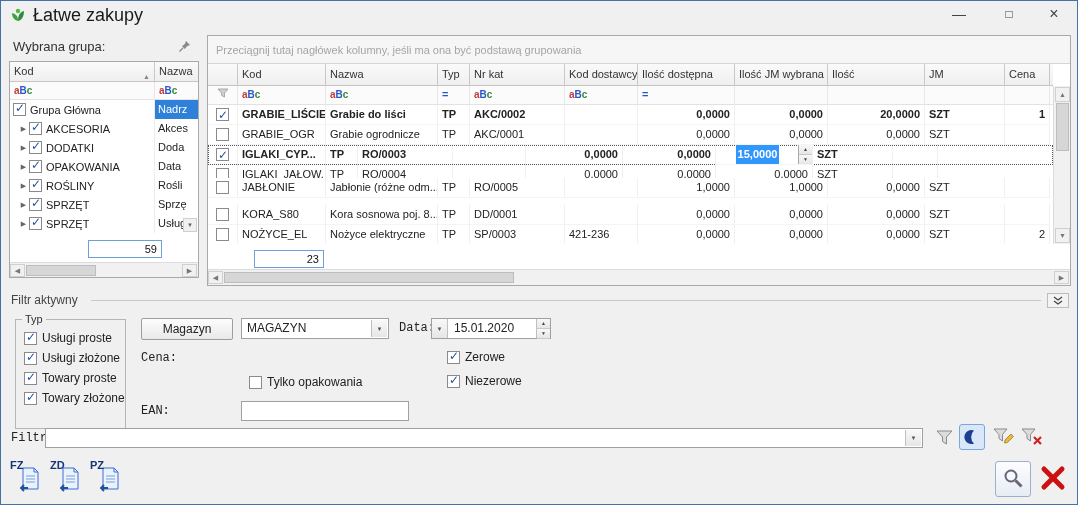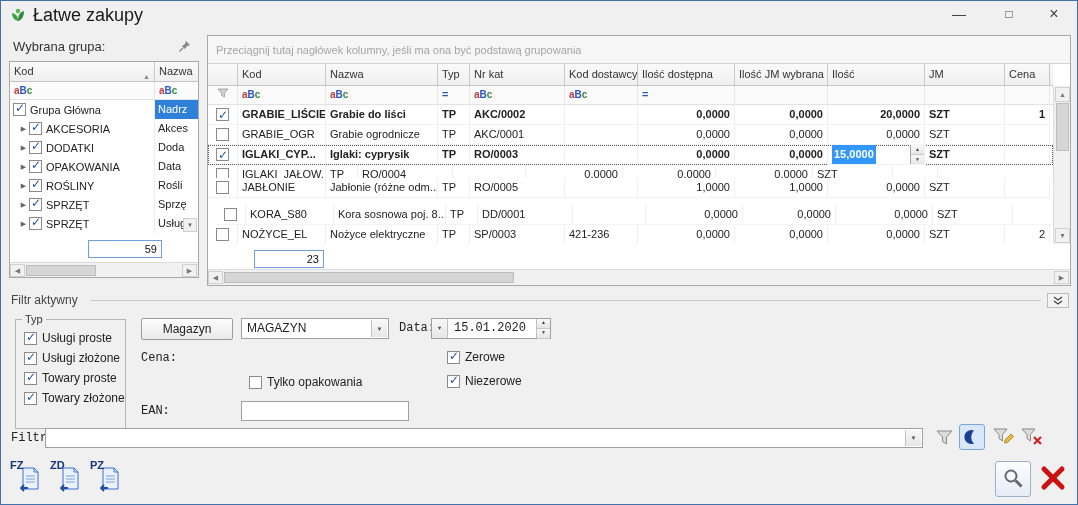--- a/index.html
+++ b/index.html
@@ -48,21 +48,21 @@
 .ghcell{height:22px;line-height:21px;padding:0 4px;border-right:1px solid #c9c9c9;overflow:hidden;white-space:nowrap;color:#333;}
 .gfilter{position:absolute;left:0;top:50px;width:845px;height:19px;background:#fbfbfb;border-bottom:1px solid #e2e2e2;display:flex;}
 .gfcell{height:19px;border-right:1px solid #e8e8e8;padding:2px 4px;overflow:hidden;}
 .gbody{position:absolute;left:0;top:69px;width:845px;height:139px;overflow:hidden;}
 .grow{position:absolute;left:0;width:845px;height:20px;display:flex;background:#fff;}
 .grow.bold{font-weight:700;}
 .grow.active{outline:1px dotted #555;outline-offset:-1px;}
 .gcell{height:20px;line-height:19px;padding:0 4px;border-right:1px solid #f0f0f0;border-bottom:1px solid #f4f4f4;overflow:hidden;white-space:nowrap;}
 .gcell.num{text-align:right;}
 .gcell.c0{display:flex;align-items:center;justify-content:center;padding:0;}
-.editcell{position:relative;display:flex;align-items:center;justify-content:flex-start;padding-right:17px !important;}
+.editcell{position:relative;display:flex;align-items:center;justify-content:center;padding-right:17px !important;}
 .selval{background:#3297fd;color:#fff;padding:0 2px;}
 .spin{position:absolute;right:0;top:0;width:14px;height:20px;display:flex;flex-direction:column;border-left:1px solid #a8a8a8;}
 .spin span{flex:1;background:linear-gradient(#f8f8f8,#e6e6e6);border-bottom:1px solid #c9c9c9;font-size:5px;color:#444;text-align:center;line-height:9px;}
 .vscroll{position:absolute;left:845px;top:50px;width:17px;height:158px;background:#f1f1f1;border-left:1px solid #dcdcdc;}
 .vs-btn{position:absolute;left:1px;width:15px;height:15px;background:#f1f1f1;border:1px solid #d0d0d0;color:#777;font-size:7px;text-align:center;line-height:13px;}
 .vs-thumb{position:absolute;left:2px;width:13px;background:#d6d6d6;border:1px solid #bdbdbd;}
 .gp-count{left:46px;top:214px;width:70px;height:18px;}
 .gp-hscroll{left:0;top:233px;width:862px;height:16px;}
 
 
@@ -72,21 +72,21 @@
 .typbox{position:absolute;left:14px;top:312px;width:110px;height:116px;border:1px solid #b5b5b8;}
 .typbox legend{font-size:11px;color:#333;margin-left:6px;padding:0 3px;}
 .checkrow{display:flex;align-items:center;gap:5px;font-size:12px;color:#222;white-space:nowrap;}
 .typ-item{margin:6px 0 0 8px;}
 .btn{position:absolute;background:linear-gradient(#fdfdfd,#e9e9e9);border:1px solid #9d9d9d;border-radius:2px;font-size:12px;color:#222;text-align:center;}
 .magazyn-btn{left:140px;top:317px;width:92px;height:22px;line-height:20px;}
 .combo{position:absolute;background:#fff;border:1px solid #a0a0a0;font-size:12px;line-height:18px;padding:0 20px 0 5px;overflow:hidden;white-space:nowrap;}
 .carrow{position:absolute;right:1px;top:1px;bottom:1px;width:16px;background:linear-gradient(#f8f8f8,#e6e6e6);border-left:1px solid #c0c0c0;color:#555;font-size:6px;display:flex;align-items:center;justify-content:center;}
 .combo.disabled{background:#f3f3f3;color:#8a8a8a;}
 .fs-label{position:absolute;font-size:12px;color:#222;font-family:Liberation Mono, monospace;}
-.datectl{position:absolute;left:430px;top:317px;width:120px;height:21px;background:#fff;border:1px solid #a0a0a0;display:flex;font-family:Liberation Mono, monospace;}
+.datectl{position:absolute;left:430px;top:317px;width:120px;height:21px;background:#fff;border:1px solid #a0a0a0;display:flex;}
 .datearrow{width:16px;background:linear-gradient(#f8f8f8,#e6e6e6);border-right:1px solid #c0c0c0;color:#555;font-size:6px;display:flex;align-items:center;justify-content:center;}
 .dateval{flex:1;line-height:19px;padding-left:6px;font-size:12px;}
 .spinv{width:14px;display:flex;flex-direction:column;border-left:1px solid #c0c0c0;}
 .spinv span{flex:1;background:linear-gradient(#f8f8f8,#e6e6e6);border-bottom:1px solid #c9c9c9;font-size:5px;color:#444;text-align:center;line-height:9px;}
 .textinput{position:absolute;background:#fff;border:1px solid #a0a0a0;height:20px;}
 .ficon{position:absolute;}
 
 
 .docbtn{position:absolute;top:458px;width:36px;height:38px;background:transparent;border:1px solid transparent;}
 .docbtn .doclabel{position:absolute;left:0px;top:-1px;font-size:11px;font-weight:700;color:#15357a;z-index:2;}
@@ -282,21 +282,20 @@
           <div class="gcell" style="width: 80px;">SZT</div>
           <div class="gcell num" style="width: 45px;"></div>
         </div>
         <div class="grow bold active" style="top: 40px;">
           <div class="gcell c0" style="width: 30px;">
             <span class="cb">
               <span class="cbmark">✓</span>
             </span>
           </div>
           <div class="gcell" style="width: 88px;">IGLAKI_CYP...</div>
-          <div class="gcell" style="width: 112px;">Iglaki: cyprysik</div>
           <div class="gcell" style="width: 32px;">TP</div>
           <div class="gcell" style="width: 95px;">RO/0003</div>
           <div class="gcell" style="width: 73px;"></div>
           <div class="gcell num" style="width: 97px;">0,0000</div>
           <div class="gcell num" style="width: 93px;">0,0000</div>
           <div class="gcell num editcell" style="width: 97px;">
             <span class="selval">15,0000</span>
             <span class="spin">
               <span>▲</span>
               <span>▼</span>
@@ -327,21 +326,21 @@
           <div class="gcell" style="width: 112px;">Jabłonie (różne odm...</div>
           <div class="gcell" style="width: 32px;">TP</div>
           <div class="gcell" style="width: 95px;">RO/0005</div>
           <div class="gcell" style="width: 73px;"></div>
           <div class="gcell num" style="width: 97px;">1,0000</div>
           <div class="gcell num" style="width: 93px;">1,0000</div>
           <div class="gcell num" style="width: 97px;">0,0000</div>
           <div class="gcell" style="width: 80px;">SZT</div>
           <div class="gcell num" style="width: 45px;"></div>
         </div>
-        <div class="grow" style="top: 100px; margin-left: 8px;">
+        <div class="grow" style="top: 100px;">
           <div class="gcell c0" style="width: 30px;">
             <span class="cb"></span>
           </div>
           <div class="gcell" style="width: 88px;">KORA_S80</div>
           <div class="gcell" style="width: 112px;">Kora sosnowa poj. 8...</div>
           <div class="gcell" style="width: 32px;">TP</div>
           <div class="gcell" style="width: 95px;">DD/0001</div>
           <div class="gcell" style="width: 73px;"></div>
           <div class="gcell num" style="width: 97px;">0,0000</div>
           <div class="gcell num" style="width: 93px;">0,0000</div>

